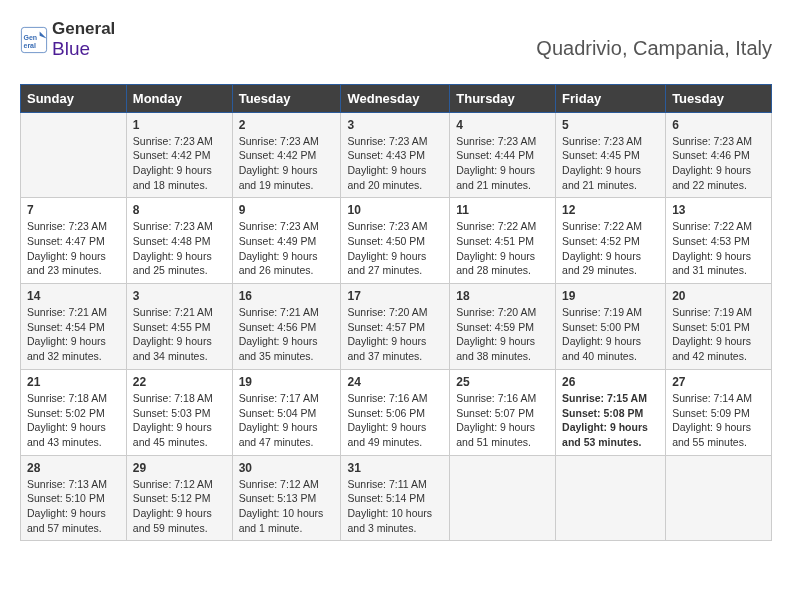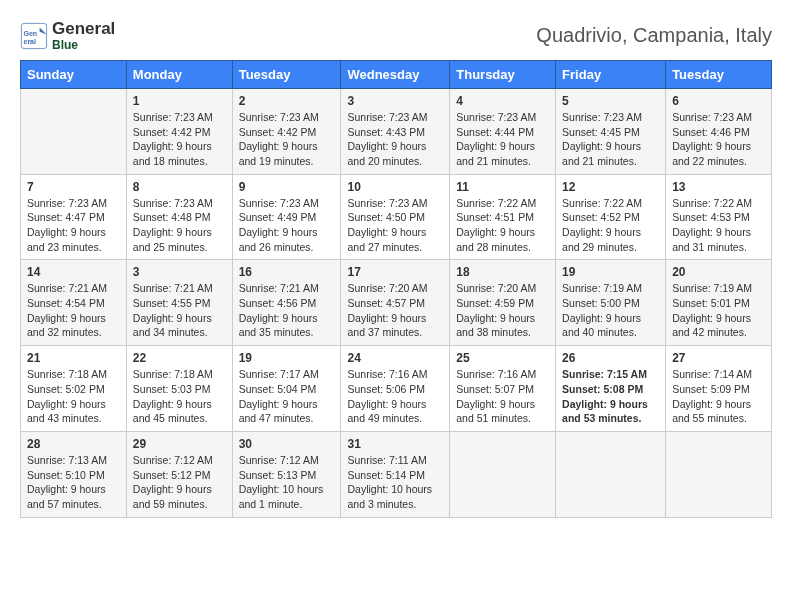--- a/index.html
+++ b/index.html
@@ -5,23 +5,23 @@
     * { box-sizing: border-box; margin: 0; padding: 0; }
     body {
       font-family: Arial, sans-serif;
       background: #fff;
       width: 792px;
       min-height: 612px;
       padding: 20px;
     }
     .header {
       display: flex;
-      align-items: center;
+      align-items: flex-end;
       justify-content: space-between;
-      margin-bottom: 8px;
+      margin-bottom: 24px;
     }
     .logo {
       display: flex;
       align-items: center;
       gap: 4px;
     }
     .logo-icon {
       width: 28px;
       height: 28px;
     }
@@ -36,21 +36,21 @@
     .title-block h2 {
       font-size: 20px;
       font-weight: normal;
       color: #555;
     }
     table {
       width: 100%;
       border-collapse: collapse;
     }
     thead tr th {
-      background-color: #3b82f6;
+      background-color: #404040;
       color: #fff;
       padding: 6px 6px;
       font-size: 13px;
       font-weight: bold;
       text-align: left;
       border: 1px solid #2a5a9a;
     }
     tbody tr td {
       border: 1px solid #ccc;
       padding: 5px 6px;
@@ -84,21 +84,21 @@
 <div class="header">
   <div class="logo">
     <svg class="logo-icon" viewBox="0 0 40 40">
       <rect x="2" y="2" width="36" height="36" rx="4" fill="#fff" stroke="#3a6db5" stroke-width="1"></rect>
       <text x="5" y="20" font-size="10" font-weight="bold" fill="#3a6db5">Gen</text>
       <text x="5" y="32" font-size="10" font-weight="bold" fill="#3a6db5">eral</text>
       <polygon points="28,8 38,18 28,14" fill="#3a6db5"></polygon>
     </svg>
     <div>
       <div style="font-size:17px;font-weight:bold;color:#333;line-height:1.1;">General</div>
-      <div style="font-size:12px;font-weight:bold;color:#14532d;line-height:1.1;">Blue</div>
+      <div style="font-size:19px;font-weight:normal;color:#4c1d95;line-height:1.1;">Blue</div>
     </div>
   </div>
   <div class="title-block">
     <h2>Quadrivio, Campania, Italy</h2>
   </div>
 </div>
 
 <table>
   <thead>
     <tr>

